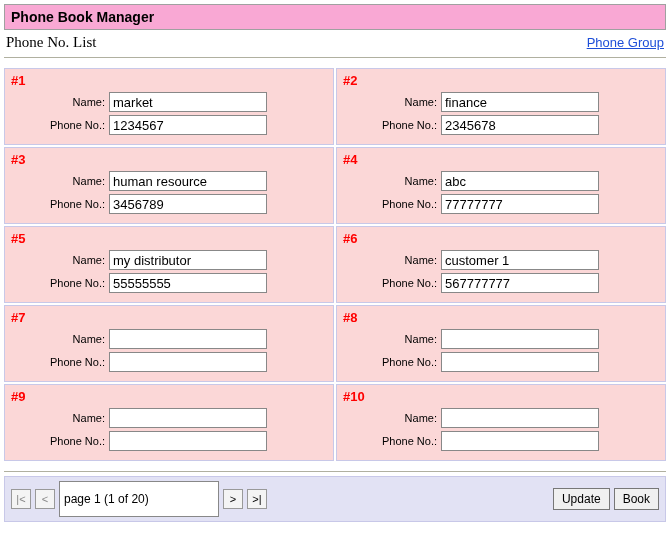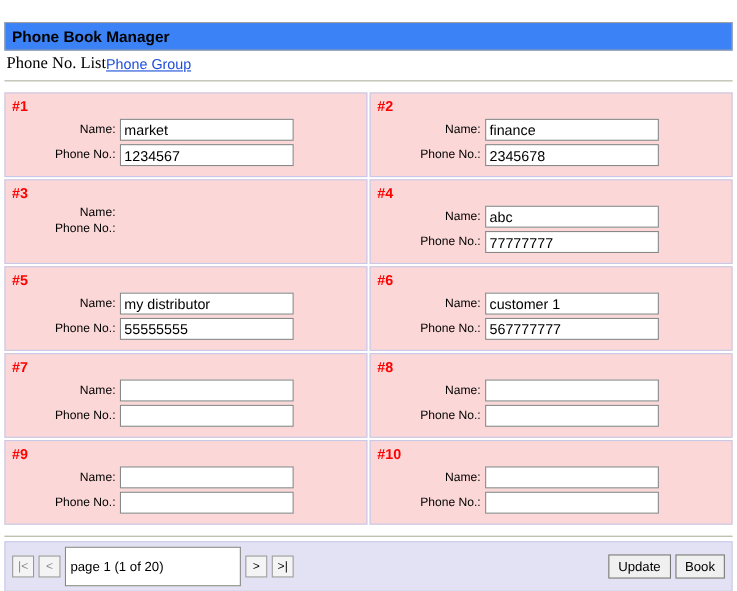--- a/index.html
+++ b/index.html
@@ -6,30 +6,29 @@
   body {
     margin: 0;
     padding: 4px;
     font-family: Arial, Helvetica, sans-serif;
     font-size: 13px;
     background: #ffffff;
     color: #000;
     width: 670px;
   }
   .title-bar {
-    background: #3b82f6;
+    background: #f9a8d4;
     border: 1px solid #a0a0a0;
     padding: 4px 6px;
     font-weight: bold;
     font-size: 14px;
-    margin-top: 16px;
   }
   .sub-header {
     display: flex;
-    justify-content: flex-start;
+    justify-content: space-between;
     align-items: center;
     padding: 4px 2px 6px 2px;
     border-bottom: 1px solid #b0b0a0;
     font-family: "Times New Roman", serif;
     font-size: 15px;
   }
   .sub-header a {
     color: #1d4ed8;
     text-decoration: underline;
     font-family: Arial, sans-serif;
@@ -153,23 +152,25 @@
       </div>
       <div class="row">
         <div class="row-label">Phone No.:</div>
         <input value="2345678" style="">
       </div>
     </div>
     <div class="card">
       <div class="card-num">#3</div>
       <div class="row">
         <div class="row-label">Name:</div>
-      </div>
-      <div class="row">
-        <div class="row-label">Phone No.:</div>
+        <input value="human resource" style="">
+      </div>
+      <div class="row">
+        <div class="row-label">Phone No.:</div>
+        <input value="3456789" style="">
       </div>
     </div>
     <div class="card">
       <div class="card-num">#4</div>
       <div class="row">
         <div class="row-label">Name:</div>
         <input value="abc" style="">
       </div>
       <div class="row">
         <div class="row-label">Phone No.:</div>

